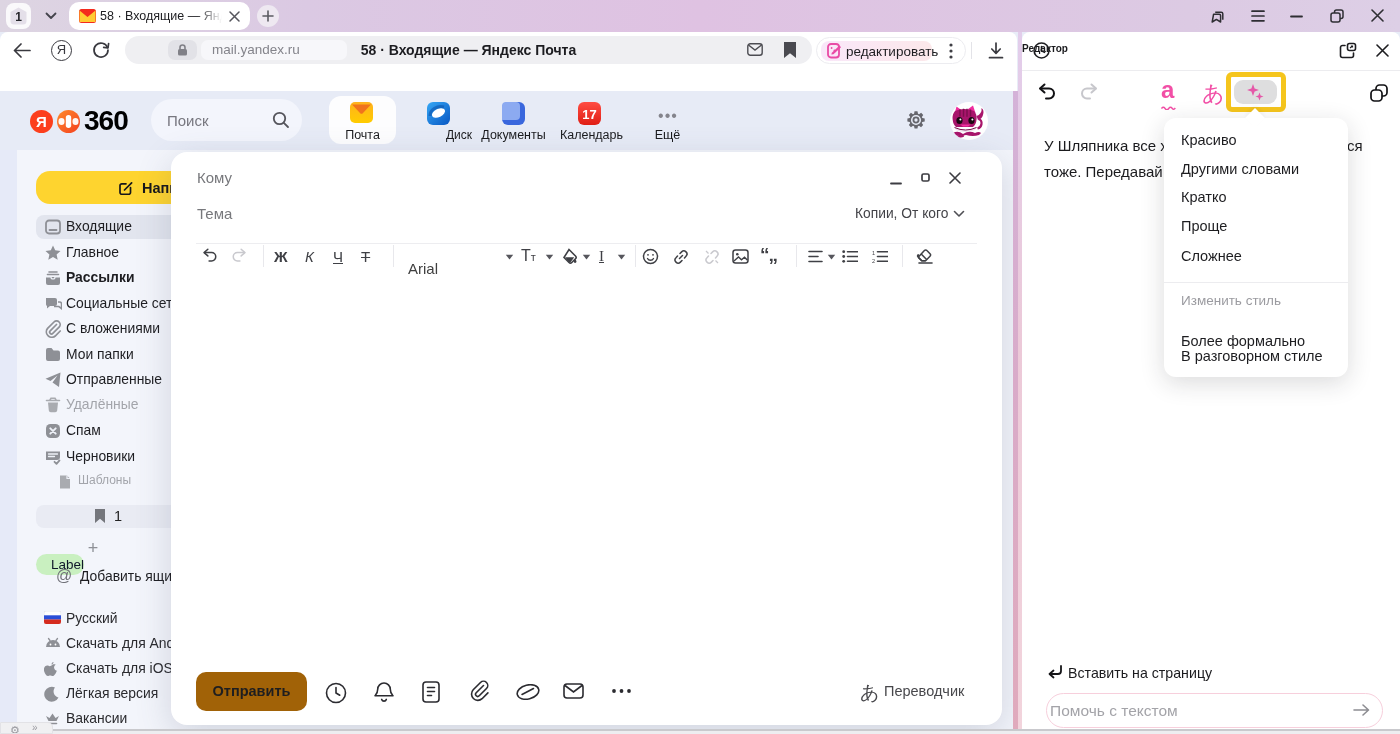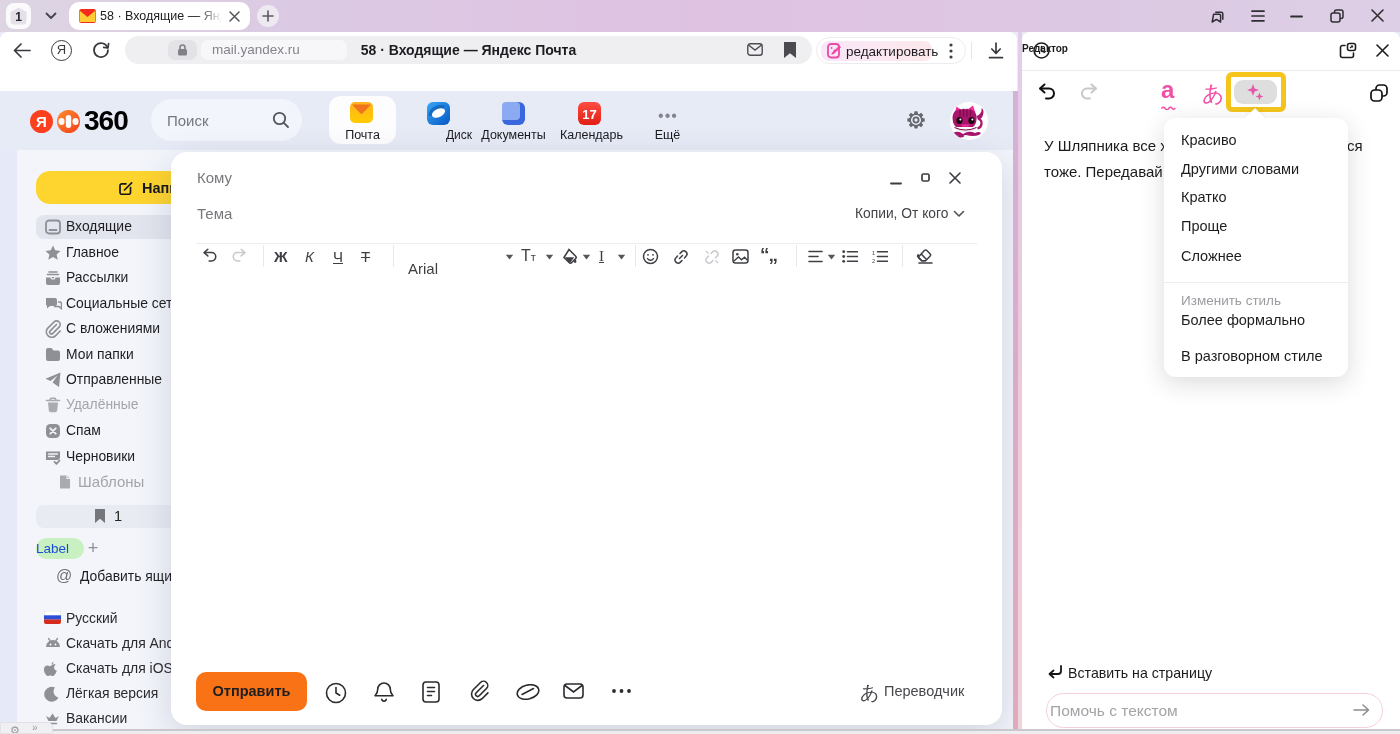--- a/index.html
+++ b/index.html
@@ -219,21 +219,21 @@
         </svg>
       </div>
       <div class="abs" style="left:66px;top:94px;font-size:13.9px;color:#1e1e22;white-space:nowrap">Главное</div>
       <div class="abs" style="left:44px;top:119px;width:18px;height:18px">
         <svg width="18" height="18" viewBox="0 0 18 18">
           <path d="M2 8 h14 v6 a2 2 0 0 1-2 2 H4 a2 2 0 0 1-2-2 z" fill="#8e9096"></path>
           <path d="M3.5 5.5 h11 M5 3 h8" stroke="#8e9096" stroke-width="1.6" stroke-linecap="round"></path>
           <path d="M2 8 h5 a2 2 0 0 0 4 0 h5" fill="none" stroke="#eef1f8" stroke-width="1.2"></path>
         </svg>
       </div>
-      <div class="abs" style="left:66px;top:119px;font-size:13.9px;font-weight:normal;color:#1e1e22;white-space:nowrap">Рассылки</div>
+      <div class="abs" style="left:66px;top:119px;font-size:13.9px;font-weight:bold;color:#1e1e22;white-space:nowrap">Рассылки</div>
       <div class="abs" style="left:44px;top:145px;width:18px;height:18px">
         <svg width="18" height="18" viewBox="0 0 18 18">
           <path d="M2 3 h9 a2 2 0 0 1 2 2 v4 a2 2 0 0 1-2 2 H6 l-3 2.5 V11 a2 2 0 0 1-1-1.8 z" fill="#8e9096"></path>
           <path d="M14 7 h1.5 a2 2 0 0 1 2 2 v4.6 l-2.6-2 H10" fill="none" stroke="#8e9096" stroke-width="1.5"></path>
         </svg>
       </div>
       <div class="abs" style="left:66px;top:145px;font-size:13.9px;color:#1e1e22;white-space:nowrap">Социальные сети</div>
       <div class="abs" style="left:44px;top:170px;width:18px;height:18px">
         <svg width="18" height="18" viewBox="0 0 18 18">
           <path d="M12.5 4.5 l-6.3 6.3 a1.8 1.8 0 0 0 2.6 2.6 l6.3-6.3 a3.6 3.6 0 0 0-5.1-5.1 L3.6 8.4 a5.4 5.4 0 0 0 7.6 7.6 l5-5" fill="none" stroke="#8e9096" stroke-width="1.7" stroke-linecap="round"></path>
@@ -273,29 +273,29 @@
           <path d="M10.5 13.8 l2 2 3-3.4" fill="none" stroke="#8e9096" stroke-width="1.8" stroke-linecap="round" stroke-linejoin="round"></path>
         </svg>
       </div>
       <div class="abs" style="left:66px;top:298px;font-size:13.9px;color:#1e1e22;white-space:nowrap">Черновики</div>
       <div class="abs" style="left:57px;top:324px;width:16px;height:16px">
         <svg width="16" height="16" viewBox="0 0 16 16">
           <path d="M3 1.5 h7 l3 3 V14.5 H3 z" fill="#a9abb0"></path>
           <path d="M10 1.5 v3 h3" fill="none" stroke="#eef1f8" stroke-width="1.2"></path>
         </svg>
       </div>
-      <div class="abs" style="left:78px;top:323px;font-size:15px;color:#a3a5ab">Шаблоны</div>
+      <div class="abs" style="left:78px;top:323px;font-size:12px;color:#a3a5ab">Шаблоны</div>
       <div class="abs" style="left:36px;top:355px;width:135px;height:23px;background:#e9ebf3;border-radius:8px 0 0 8px"></div>
       <div class="abs" style="left:94px;top:358px;width:12px;height:16px">
         <svg width="12" height="16" viewBox="0 0 12 16">
           <path d="M1 1 H11 V15 L6 10.8 L1 15 Z" fill="#74767c"></path>
         </svg>
       </div>
       <div class="abs" style="left:114px;top:358px;font-size:14.5px;color:#222">1</div>
-      <div class="abs" style="left:36px;top:388px;width:48px;height:21px;background:#c9f0c0;border-radius:11px;text-align:left;line-height:21px;font-size:13.5px;color:#1d4ed8">Label</div>
+      <div class="abs" style="left:36px;top:404px;width:48px;height:21px;background:#c9f0c0;border-radius:11px;text-align:right;line-height:21px;font-size:13.5px;color:#0f172a">Label</div>
       <div class="abs" style="left:85px;top:388px;width:16px;height:21px;font-size:18px;color:#8e9096;line-height:20px;text-align:center">+</div>
       <div class="abs" style="left:56px;top:417px;font-size:16px;color:#707178">@</div>
       <div class="abs" style="left:80px;top:418px;font-size:13.9px;color:#1e1e22;white-space:nowrap">Добавить ящик</div>
       <div class="abs" style="left:44px;top:461px">
         <svg width="17" height="13" viewBox="0 0 17 13">
           <rect x="0" y="0" width="17" height="13" rx="2" fill="#fff" stroke="#d9d9de" stroke-width="0.6"></rect>
           <rect x="0" y="4.3" width="17" height="4.3" fill="#2b4fd7"></rect>
           <path d="M0 8.6 h17 v2.4 a2 2 0 0 1-2 2 H2 a2 2 0 0 1-2-2 z" fill="#d52b1e"></path>
         </svg>
       </div>
@@ -424,21 +424,21 @@
         </svg>
         <div class="abs" style="left:731px;top:5px;width:1px;height:22px;background:#e8e8ec"></div>
         <svg class="abs" style="left:745px;top:9px" width="17" height="15" viewBox="0 0 17 15">
           <path d="M2.2 8.2 L8.4 1.6 a1.7 1.7 0 0 1 2.5 0 L14 4.8 a1.7 1.7 0 0 1 0 2.4 L9.6 11.8 H5.8 L2.2 8.2 a1.7 1.7 0 0 1 0-2.4 z" fill="none" stroke="#3f4045" stroke-width="1.5" stroke-linejoin="round"></path>
           <path d="M5.2 5 L10.8 10.8 M9.6 11.8 H5.8 L2.6 8.6" fill="none" stroke="#3f4045" stroke-width="1.5"></path>
           <path d="M3 14 h13" stroke="#3f4045" stroke-width="1.6" stroke-linecap="round"></path>
         </svg>
       </div>
 
 
-    <div class="abs" style="left:25px;top:520px;width:111px;height:39px;background:#f97316;border-radius:10px;text-align:center;line-height:39px;font-size:14.5px;font-weight:bold;color:#1e1e20">Отправить</div>
+    <div class="abs" style="left:25px;top:520px;width:111px;height:39px;background:#a16207;border-radius:10px;text-align:center;line-height:39px;font-size:14.5px;font-weight:bold;color:#1e1e20">Отправить</div>
     <div id="cbottom" class="abs" style="left:0;top:518px;width:831px;height:44px">
         <svg class="abs" style="left:154px;top:12px" width="22" height="22" viewBox="0 0 22 22">
           <circle cx="11" cy="11" r="9.5" fill="none" stroke="#2b2b30" stroke-width="1.6"></circle>
           <path d="M11 5.5 V11 L14.8 13.2" fill="none" stroke="#2b2b30" stroke-width="1.6" stroke-linecap="round"></path>
         </svg>
         <svg class="abs" style="left:202px;top:11px" width="22" height="23" viewBox="0 0 22 23">
           <path d="M11 2 a6.3 6.3 0 0 1 6.3 6.3 c0 4.2 1.9 5.6 2.7 6.4 H2 c0.8-0.8 2.7-2.2 2.7-6.4 A6.3 6.3 0 0 1 11 2 z" fill="none" stroke="#2b2b30" stroke-width="1.6" stroke-linejoin="round"></path>
           <path d="M8.7 18.4 a2.4 2.4 0 0 0 4.6 0" fill="none" stroke="#2b2b30" stroke-width="1.6" stroke-linecap="round"></path>
         </svg>
         <svg class="abs" style="left:251px;top:11px" width="18" height="22" viewBox="0 0 18 22">
@@ -516,21 +516,21 @@
 
     <div class="abs" style="left:142px;top:86px;width:184px;height:259px;background:#fff;border-radius:12px;box-shadow:0 6px 24px rgba(30,30,40,0.16)"></div>
     <div class="abs" style="left:226px;top:79px;width:14px;height:14px;background:#fff;transform:rotate(45deg);box-shadow:-2px -2px 4px rgba(30,30,40,0.05)"></div>
     <div class="abs" style="left:159px;top:100px;font-size:14.5px;color:#1d1d20">Красиво</div>
     <div class="abs" style="left:159px;top:129px;font-size:14.5px;color:#1d1d20">Другими словами</div>
     <div class="abs" style="left:159px;top:157px;font-size:14.5px;color:#1d1d20">Кратко</div>
     <div class="abs" style="left:159px;top:186px;font-size:14.5px;color:#1d1d20">Проще</div>
     <div class="abs" style="left:159px;top:216px;font-size:14.5px;color:#1d1d20">Сложнее</div>
     <div class="abs" style="left:142px;top:249.5px;width:184px;height:1px;background:#ececef"></div>
     <div class="abs" style="left:159px;top:261px;font-size:13.5px;color:#9b9ba0">Изменить стиль</div>
-    <div class="abs" style="left:159px;top:280px;font-size:14.5px;color:#1d1d20">Более формально</div>
+    <div class="abs" style="left:159px;top:301px;font-size:14.5px;color:#1d1d20">Более формально</div>
     <div class="abs" style="left:159px;top:316px;font-size:14.5px;color:#1d1d20">В разговорном стиле</div>
 
     <svg class="abs" style="left:25px;top:633px" width="16" height="14" viewBox="0 0 16 14">
         <path d="M14 1 v5 a3 3 0 0 1-3 3 H3" fill="none" stroke="#151518" stroke-width="1.8" stroke-linecap="round"></path>
         <path d="M6.5 5.5 L2.5 9 L6.5 12.5" fill="none" stroke="#151518" stroke-width="1.8" stroke-linecap="round" stroke-linejoin="round"></path>
       </svg>
     <div class="abs" style="left:46px;top:633px;font-size:14.2px;color:#1b1b1e">Вставить на страницу</div>
     <div class="abs" style="left:24px;top:661px;width:337px;height:35px;border:1.5px solid #f7cfdc;border-radius:18px;box-sizing:border-box;background:#fff"></div>
     <div class="abs" style="left:28px;top:670px;font-size:15.5px;color:#a3a3a8">Помочь с текстом</div>
     <svg class="abs" style="left:331px;top:671px" width="17" height="14" viewBox="0 0 17 14">

